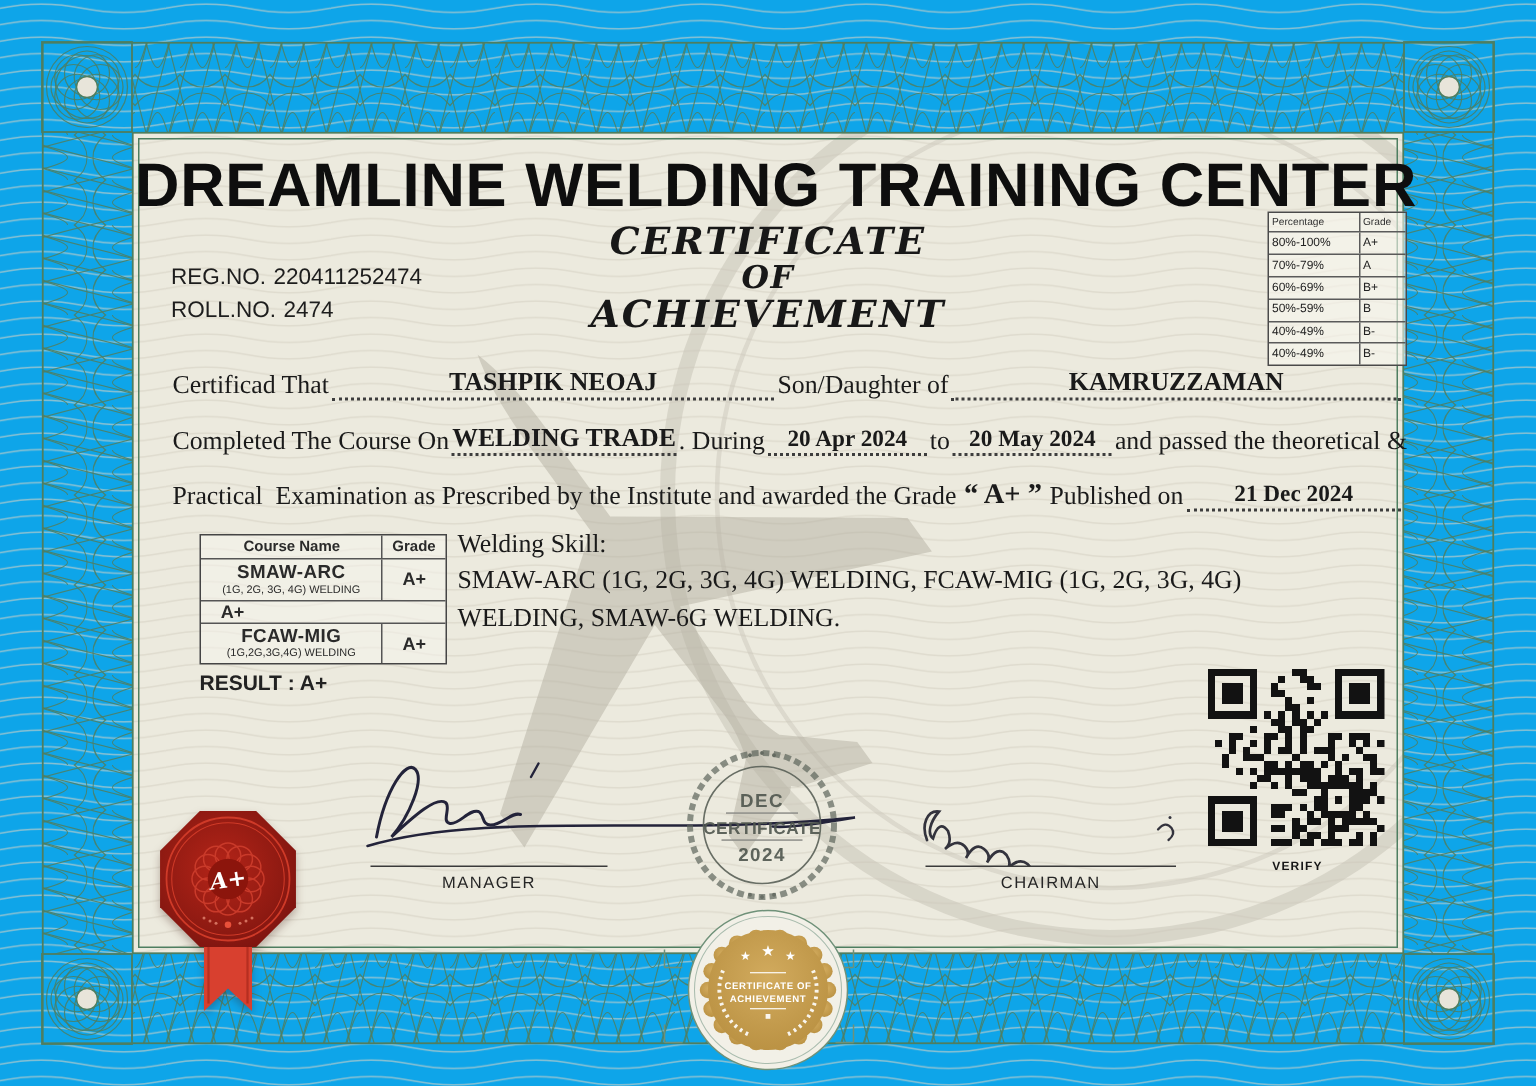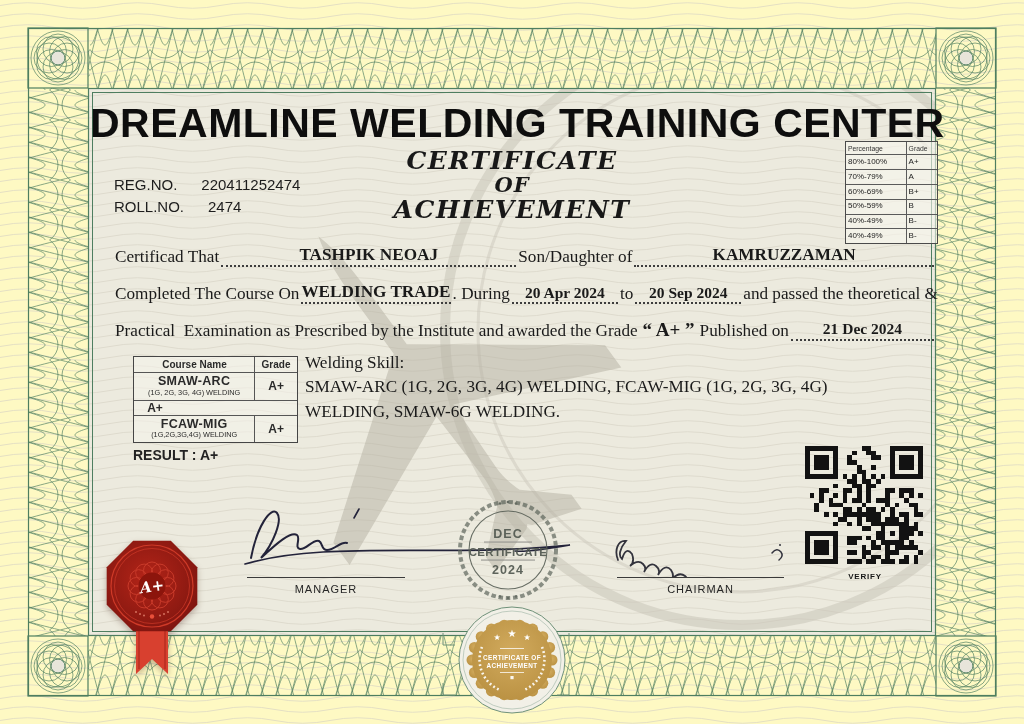--- a/index.html
+++ b/index.html
@@ -1,32 +1,32 @@
 <!DOCTYPE html>
 <html><head>
 <meta charset="utf-8">
 <style>
   html,body{margin:0;padding:0;}
-  .page{position:relative;width:1024px;height:724px;background:#fef9c3;overflow:hidden;
+  .page{position:relative;width:1024px;height:724px;background:#0ea5e9;overflow:hidden;
         font-family:"Liberation Serif",serif;color:#1a1a1a;}
   .layer{position:absolute;left:0;top:0;}
   .gl{fill:none;stroke:#4e7e60;stroke-width:.8;opacity:.85;}
   .gl2{fill:none;stroke:#4e7e60;stroke-width:1.2;}
 
   
   .title{position:absolute;left:90px;right:90px;top:100px;text-align:center;
          font-family:"Liberation Sans",sans-serif;font-weight:800;font-size:41px;
          letter-spacing:.5px;color:#0e0e0e;white-space:nowrap;}
   .script-block{position:absolute;left:0;width:1024px;top:148px;text-align:center;
          font-family:"DejaVu Serif",serif;font-style:italic;font-weight:bold;color:#181818;}
   .script-block .s1{font-size:25px;letter-spacing:1.5px;line-height:1;}
   .script-block .s2{font-size:21px;letter-spacing:1px;line-height:1.15;}
   .regbox{position:absolute;left:114px;top:174px;font-family:"Liberation Sans",sans-serif;
           font-size:15px;line-height:1.45;color:#1d1d1d;}
-  .regbox .rrow{display:flex;gap:24px;}
+  .regbox .rrow{display:flex;gap:5px;}
 
   
   .gscale{position:absolute;left:845px;top:141px;width:91px;border:1px solid #4a4a4a;
           background:rgba(248,246,239,.6);font-family:"Liberation Sans",sans-serif;color:#222;}
   .gsrow{display:flex;border-top:1px solid #5a5a5a;}
   .gsrow:first-child{border-top:none;}
   .gsrow div{padding:2.5px 2px;font-size:8px;line-height:1.1;}
   .gsrow .c1{width:59px;border-right:1px solid #5a5a5a;}
   .gsrow .c2{width:28px;}
   .gshead div{font-size:6.8px;color:#333;}
@@ -201,21 +201,21 @@
       <span class="fill grow"><span class="val">TASHPIK NEOAJ</span></span>
       <span class="lbl">Son/Daughter of</span>
       <span class="fill grow"><span class="val">KAMRUZZAMAN</span></span>
     </div>
     <div class="bline">
       <span class="lbl">Completed The Course On</span>
       <span class="fill course"><span class="val">WELDING TRADE</span></span>
       <span class="lbl">. During</span>
       <span class="fill date"><span class="val">20 Apr 2024</span></span>
       <span class="lbl">to</span>
-      <span class="fill date"><span class="val">20 Sep 2024</span></span>
+      <span class="fill date"><span class="val">20 May 2024</span></span>
       <span class="lbl">and passed the theoretical &amp;</span>
     </div>
     <div class="bline">
       <span class="lbl prewrap">Practical  Examination as Prescribed by the Institute and awarded the Grade</span>
       <span class="gradeq">“ A+ ”</span>
       <span class="lbl">Published on</span>
       <span class="fill grow"><span class="val" style="font-size:15.5px">21 Dec 2024</span></span>
     </div>
   </div>
 

